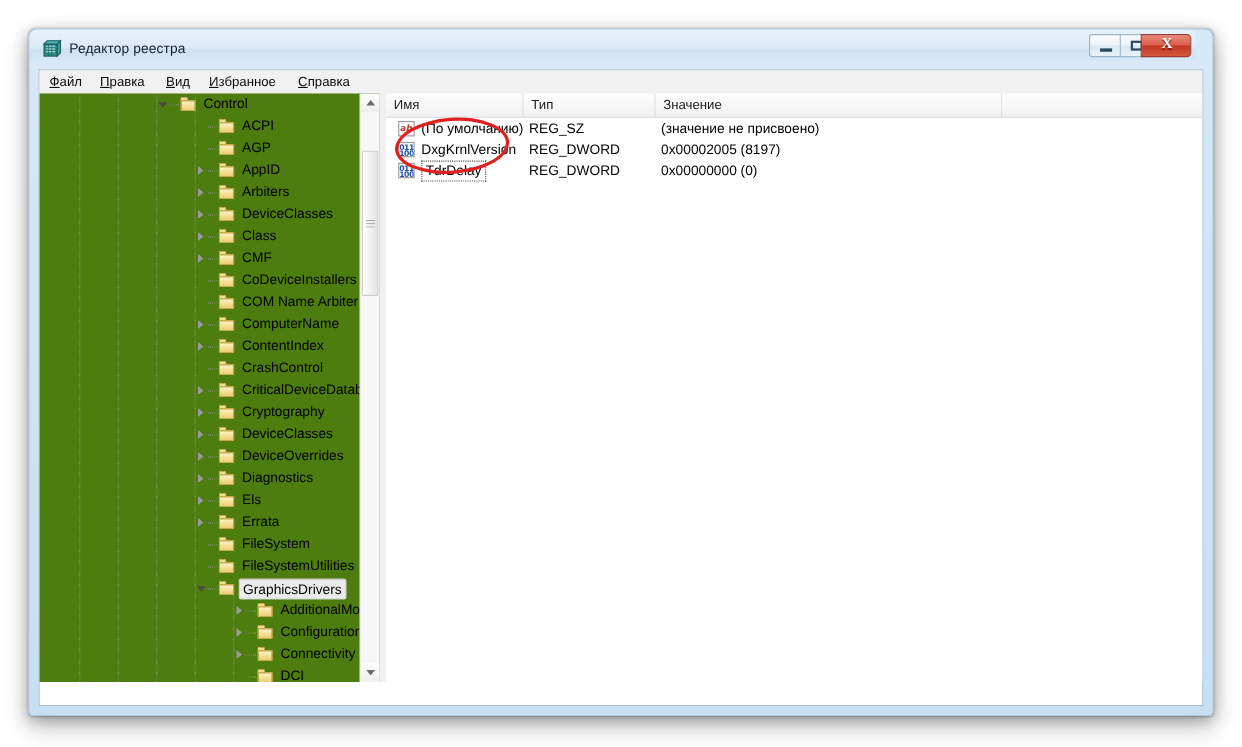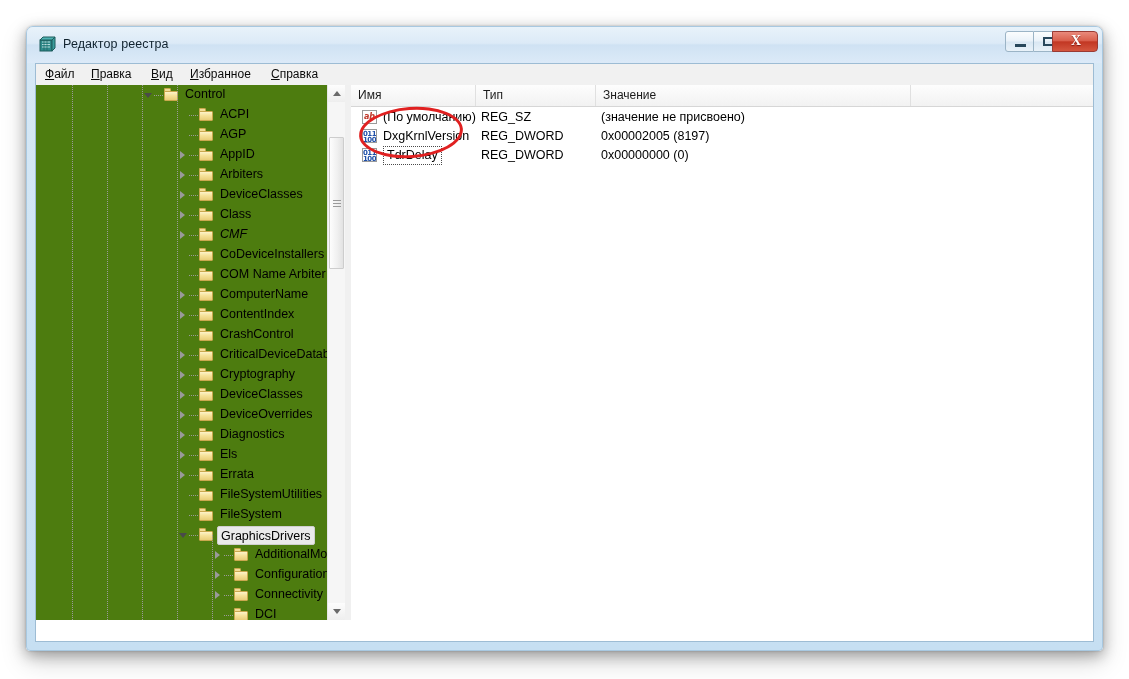--- a/index.html
+++ b/index.html
@@ -21,21 +21,21 @@
     box-shadow:
       0 0 2px rgba(0,0,0,0.25),
       0 4px 14px rgba(0,0,0,0.30),
       0 10px 26px rgba(0,0,0,0.18);
     box-sizing: border-box;
   }
 
   
   #titlebar {
     position: absolute;
-    left: 0; top: 0; right: 0; height: 36px;
+    left: 0; top: 0; right: 15px; height: 36px;
     border-radius: 6px 6px 0 0;
     background: linear-gradient(to bottom,
       #e8f2fa 0%, #dceaf7 45%, #cfe2f3 50%, #dceaf8 100%);
   }
   #title-icon {
     position: absolute; left: 11px; top: 9px;
     width: 18px; height: 18px;
   }
   #title-text {
     position: absolute; left: 36px; top: 10px;
@@ -431,21 +431,21 @@
               </span>
               <span class="tlabel" style="left: 181px;">Class</span>
             </div>
             <div class="tnode">
               <span class="exp collapsed" style="left: 143px;"></span>
               <span class="hstub" style="left: 153px; width: 9px;"></span>
               <span class="folder" style="left: 163px;">
                 <span class="ft"></span>
                 <span class="fb"></span>
               </span>
-              <span class="tlabel" style="left: 181px; font-style: italic;">CMF</span>
+              <span class="tlabel" style="left: 181px;">CMF</span>
             </div>
             <div class="tnode">
               <span class="hstub" style="left: 153px; width: 9px;"></span>
               <span class="folder" style="left: 163px;">
                 <span class="ft"></span>
                 <span class="fb"></span>
               </span>
               <span class="tlabel" style="left: 181px;">CoDeviceInstallers</span>
             </div>
             <div class="tnode">
@@ -544,29 +544,29 @@
                 <span class="fb"></span>
               </span>
               <span class="tlabel" style="left: 181px; text-align: center;">Errata</span>
             </div>
             <div class="tnode">
               <span class="hstub" style="left: 153px; width: 9px;"></span>
               <span class="folder" style="left: 163px;">
                 <span class="ft"></span>
                 <span class="fb"></span>
               </span>
+              <span class="tlabel" style="left: 181px;">FileSystem</span>
+            </div>
+            <div class="tnode">
+              <span class="hstub" style="left: 153px; width: 9px;"></span>
+              <span class="folder" style="left: 163px;">
+                <span class="ft"></span>
+                <span class="fb"></span>
+              </span>
               <span class="tlabel" style="left: 181px;">FileSystemUtilities</span>
-            </div>
-            <div class="tnode">
-              <span class="hstub" style="left: 153px; width: 9px;"></span>
-              <span class="folder" style="left: 163px;">
-                <span class="ft"></span>
-                <span class="fb"></span>
-              </span>
-              <span class="tlabel" style="left: 181px;">FileSystem</span>
             </div>
             <div class="tnode">
               <span class="exp expanded" style="left: 143px;"></span>
               <span class="hstub" style="left: 153px; width: 9px;"></span>
               <span class="folder" style="left: 163px;">
                 <span class="ft"></span>
                 <span class="fb"></span>
               </span>
               <span class="tlabel sel" style="left: 181px;">GraphicsDrivers</span>
             </div>

